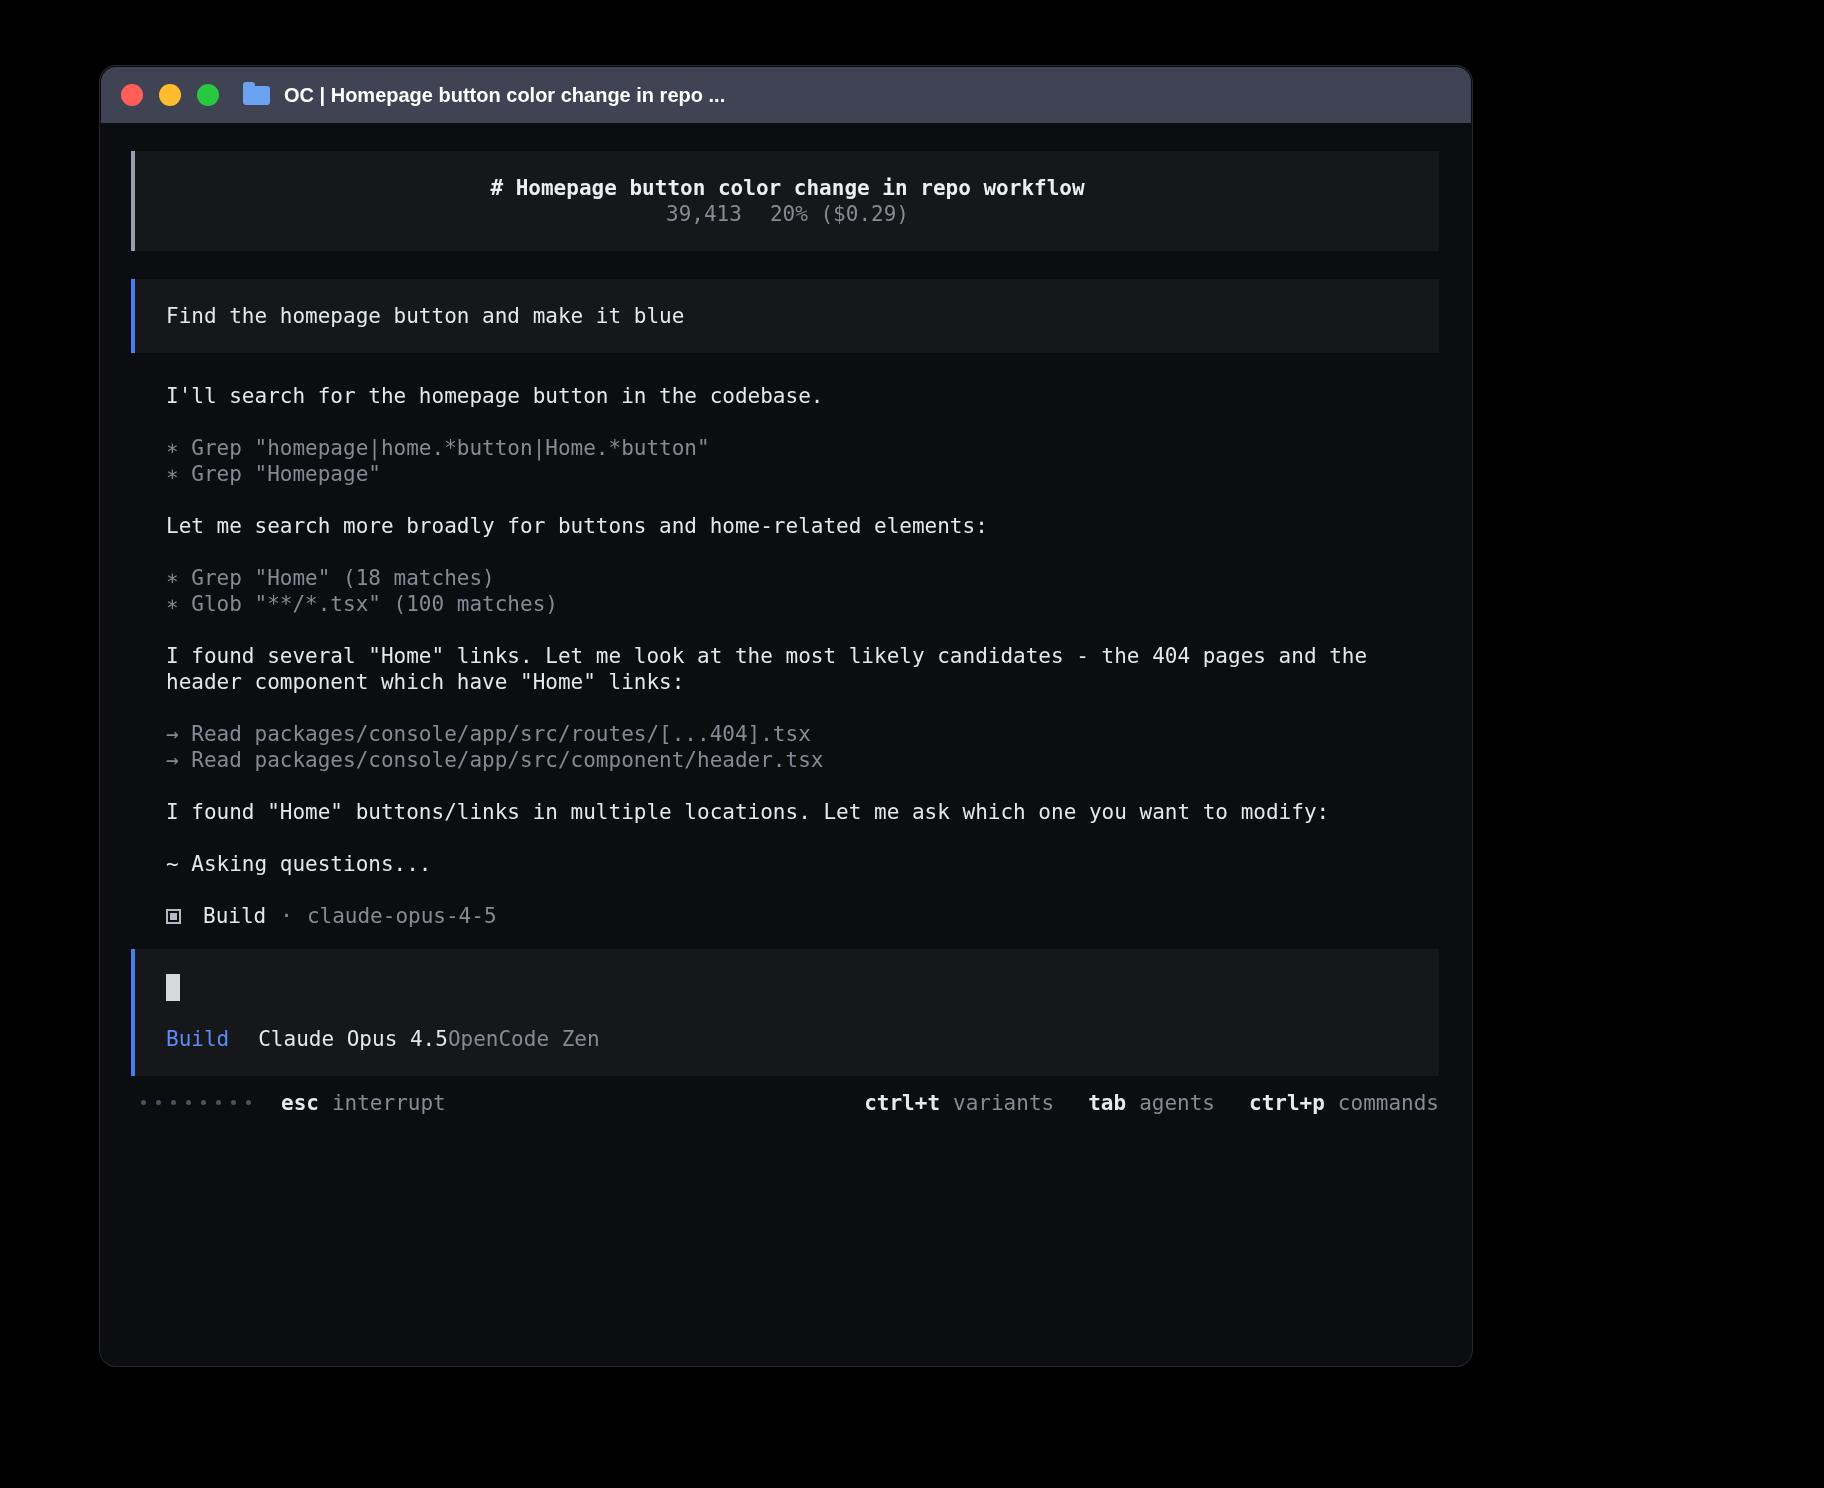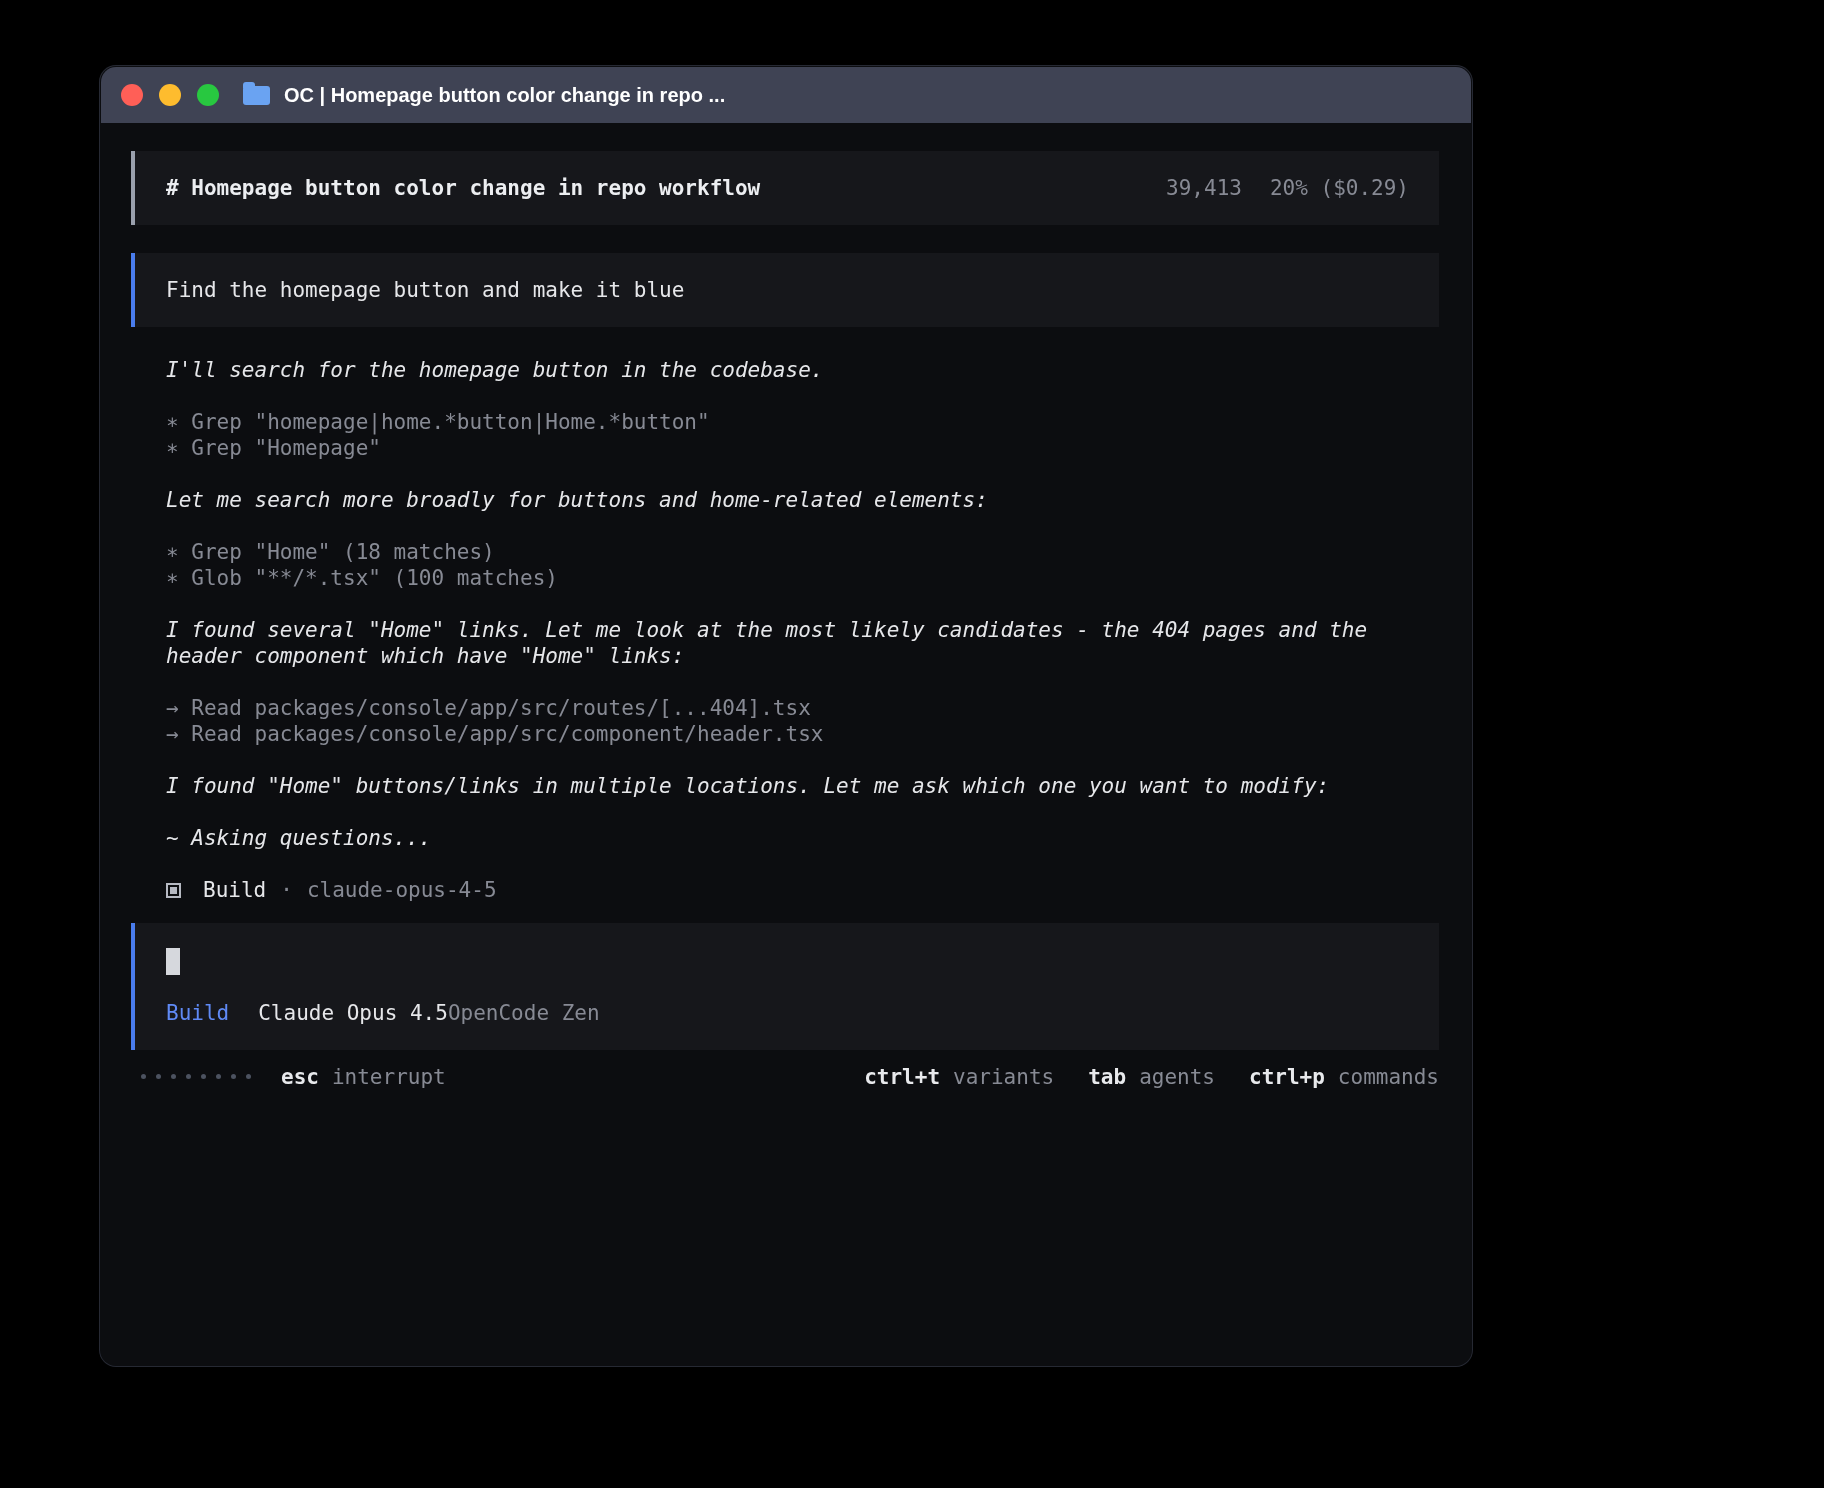--- a/index.html
+++ b/index.html
@@ -32,35 +32,35 @@
   }
   .win-title {
     color:#ffffff; font-family:"Liberation Sans", sans-serif; font-weight:bold;
     font-size:20px; margin-left:14px; white-space:nowrap;
   }
 
   
   .content { padding:28px 32px 0 30px; font-size:21px; line-height:26px; color:#e6e7ea; }
 
   .block {
-    background:#16171b; border-left:4px solid #9aa0ad; padding:24px 30px 24px 31px;
+    background:#16171b; border-left:4px solid #9aa0ad; padding:24px 30px 24px 31px;flex-direction:column;
   }
   .session-header { display:flex; justify-content:space-between; align-items:center; margin-bottom:28px; }
   .session-title { font-weight:bold; color:#eceef1; white-space:nowrap; }
   .session-stats { color:#85889247; color:#878a94; white-space:nowrap; }
   .session-stats .tokens { margin-right:28px; }
 
   .user-block { border-left-color:#4a7dee; margin-bottom:30px; }
   .user-text { color:#e6e7ea; }
 
   .transcript { padding-left:35px; padding-right:0; }
   .group { margin-bottom:26px; }
   .group:last-child { margin-bottom:20px; }
   .t-gray { color:#878a94; }
-  .t-white { color:#e6e7ea;font-style:italic; }
+  .t-white { color:#e6e7ea; }
   .line { display:block; white-space:pre-wrap; }
 
   .agent-line { display:flex; align-items:center; }
   .agent-icon {
     width:15px; height:15px; border:2px solid #b6b9c2; display:inline-block;
     position:relative; margin-right:22px; flex:0 0 auto;
   }
   .agent-icon::after {
     content:""; position:absolute; left:2px; top:2px; right:2px; bottom:2px;
     background:#b6b9c2;

